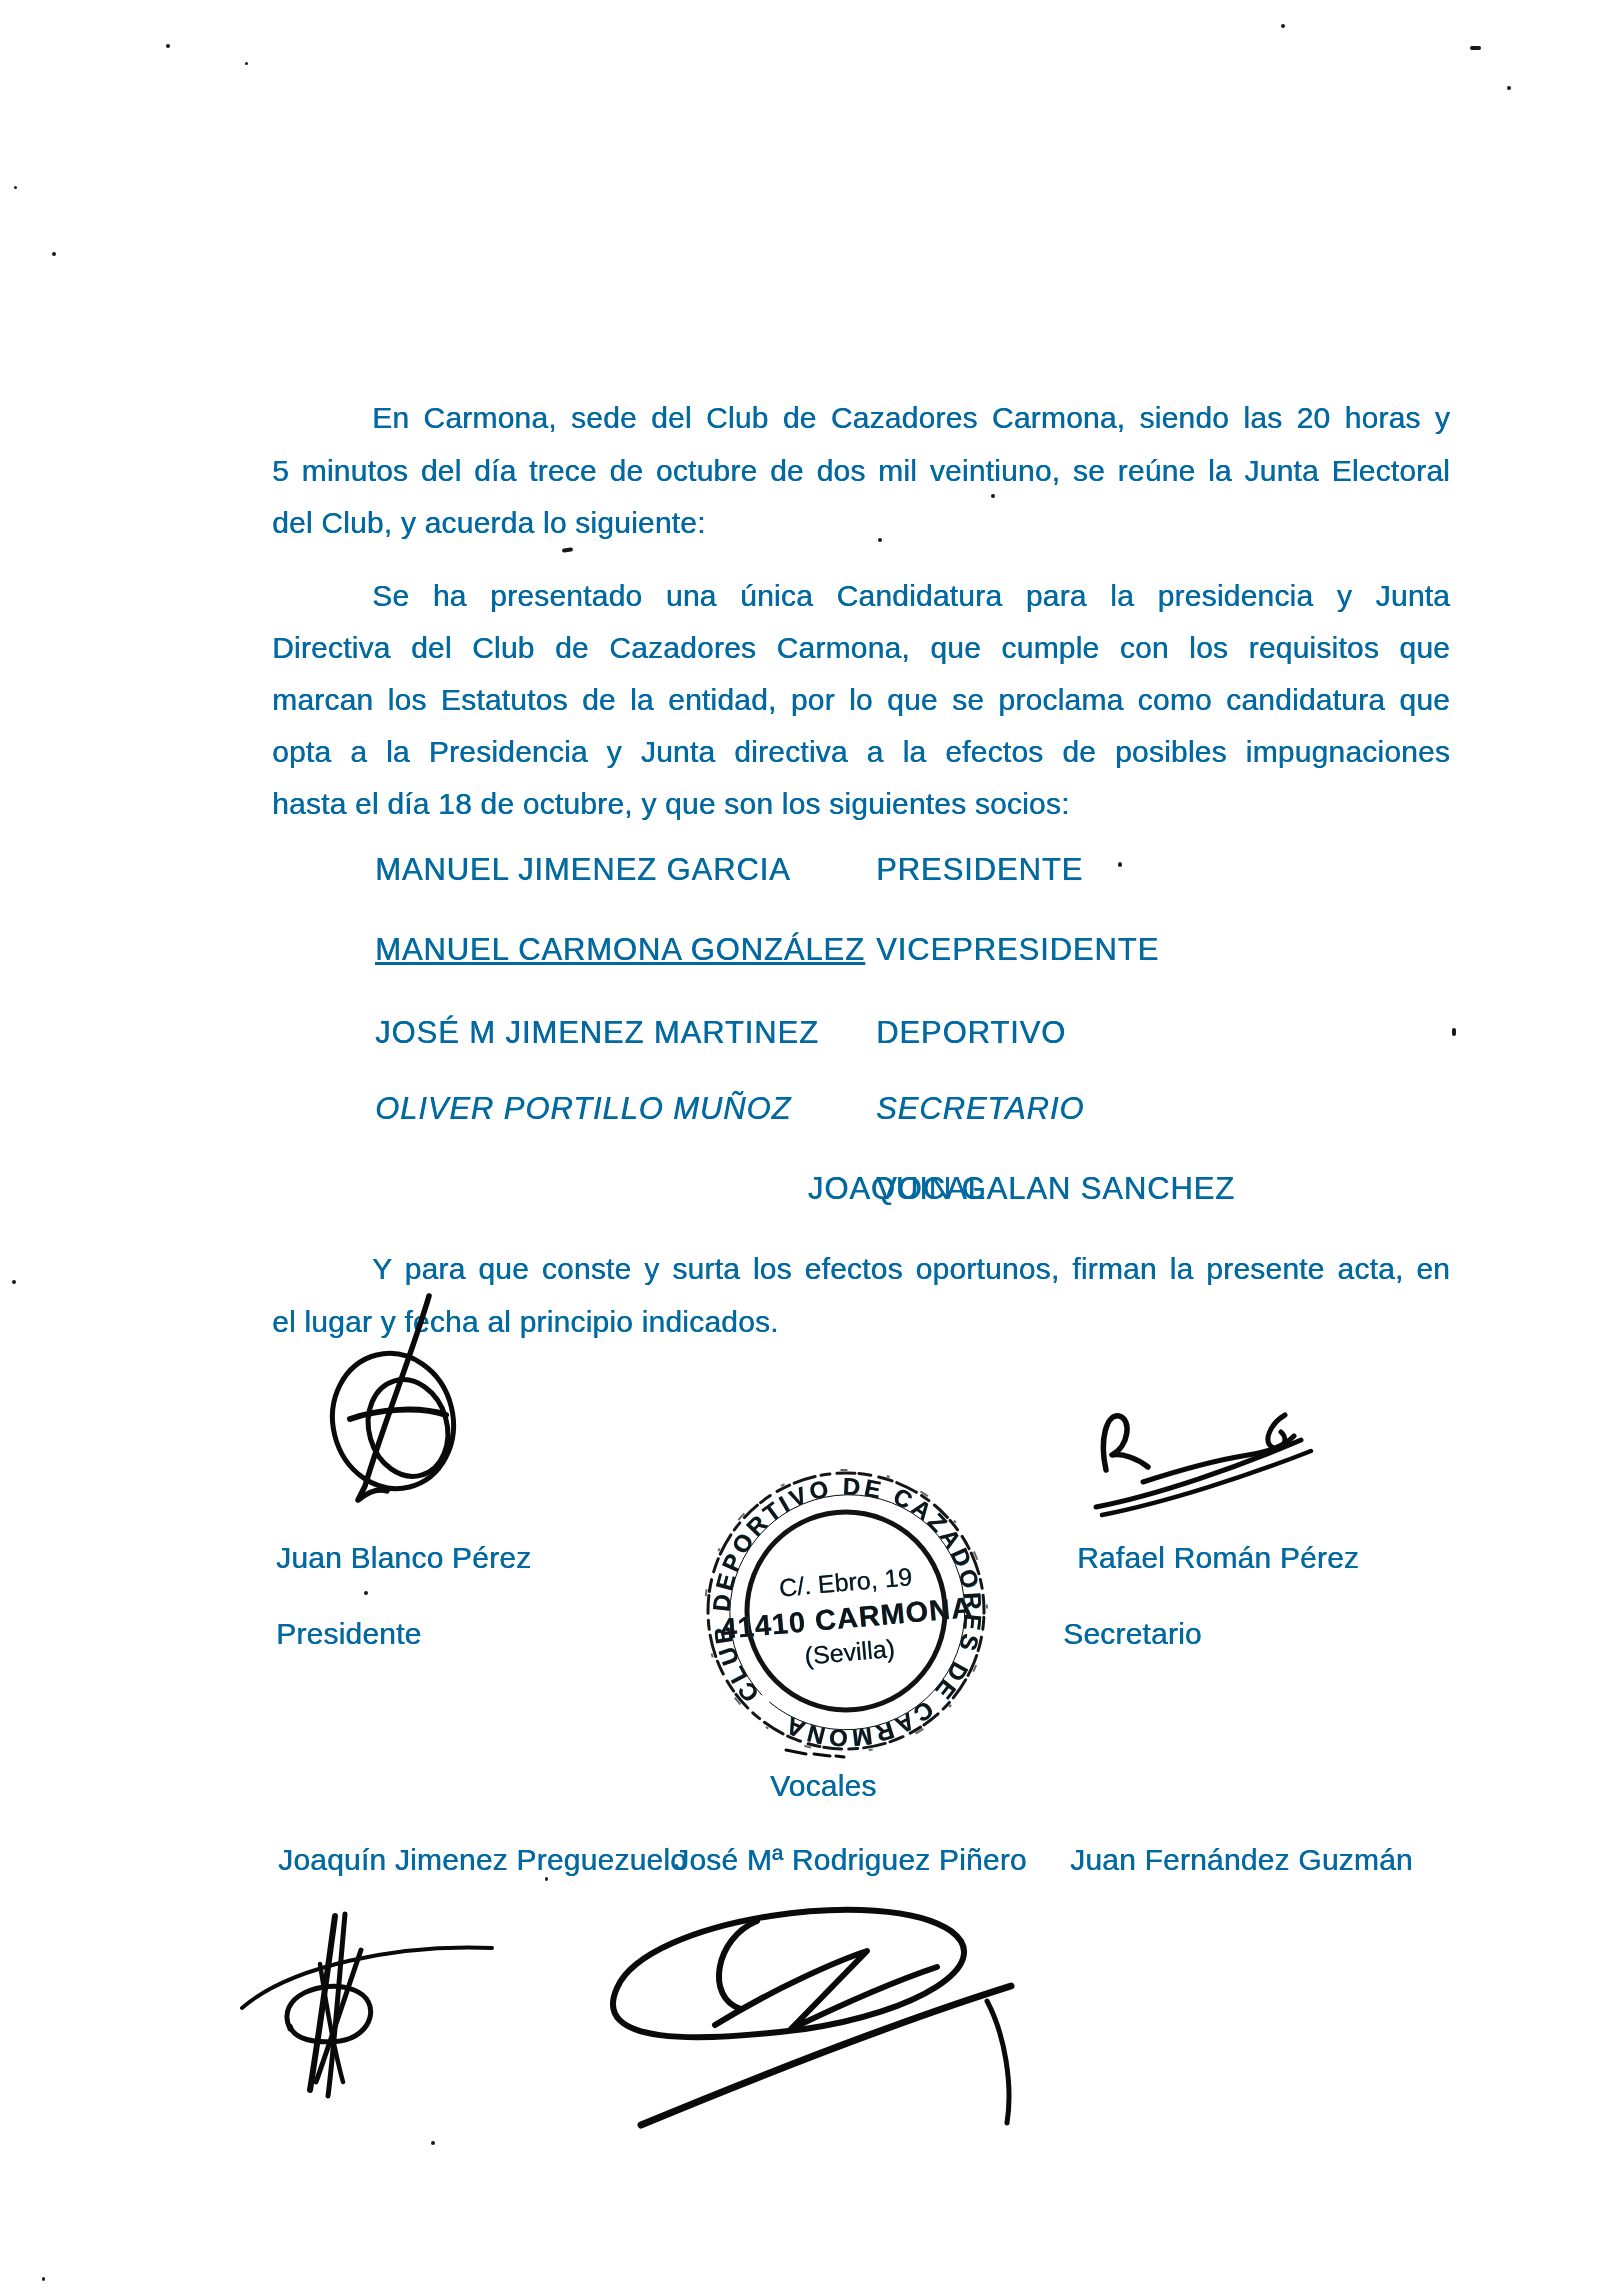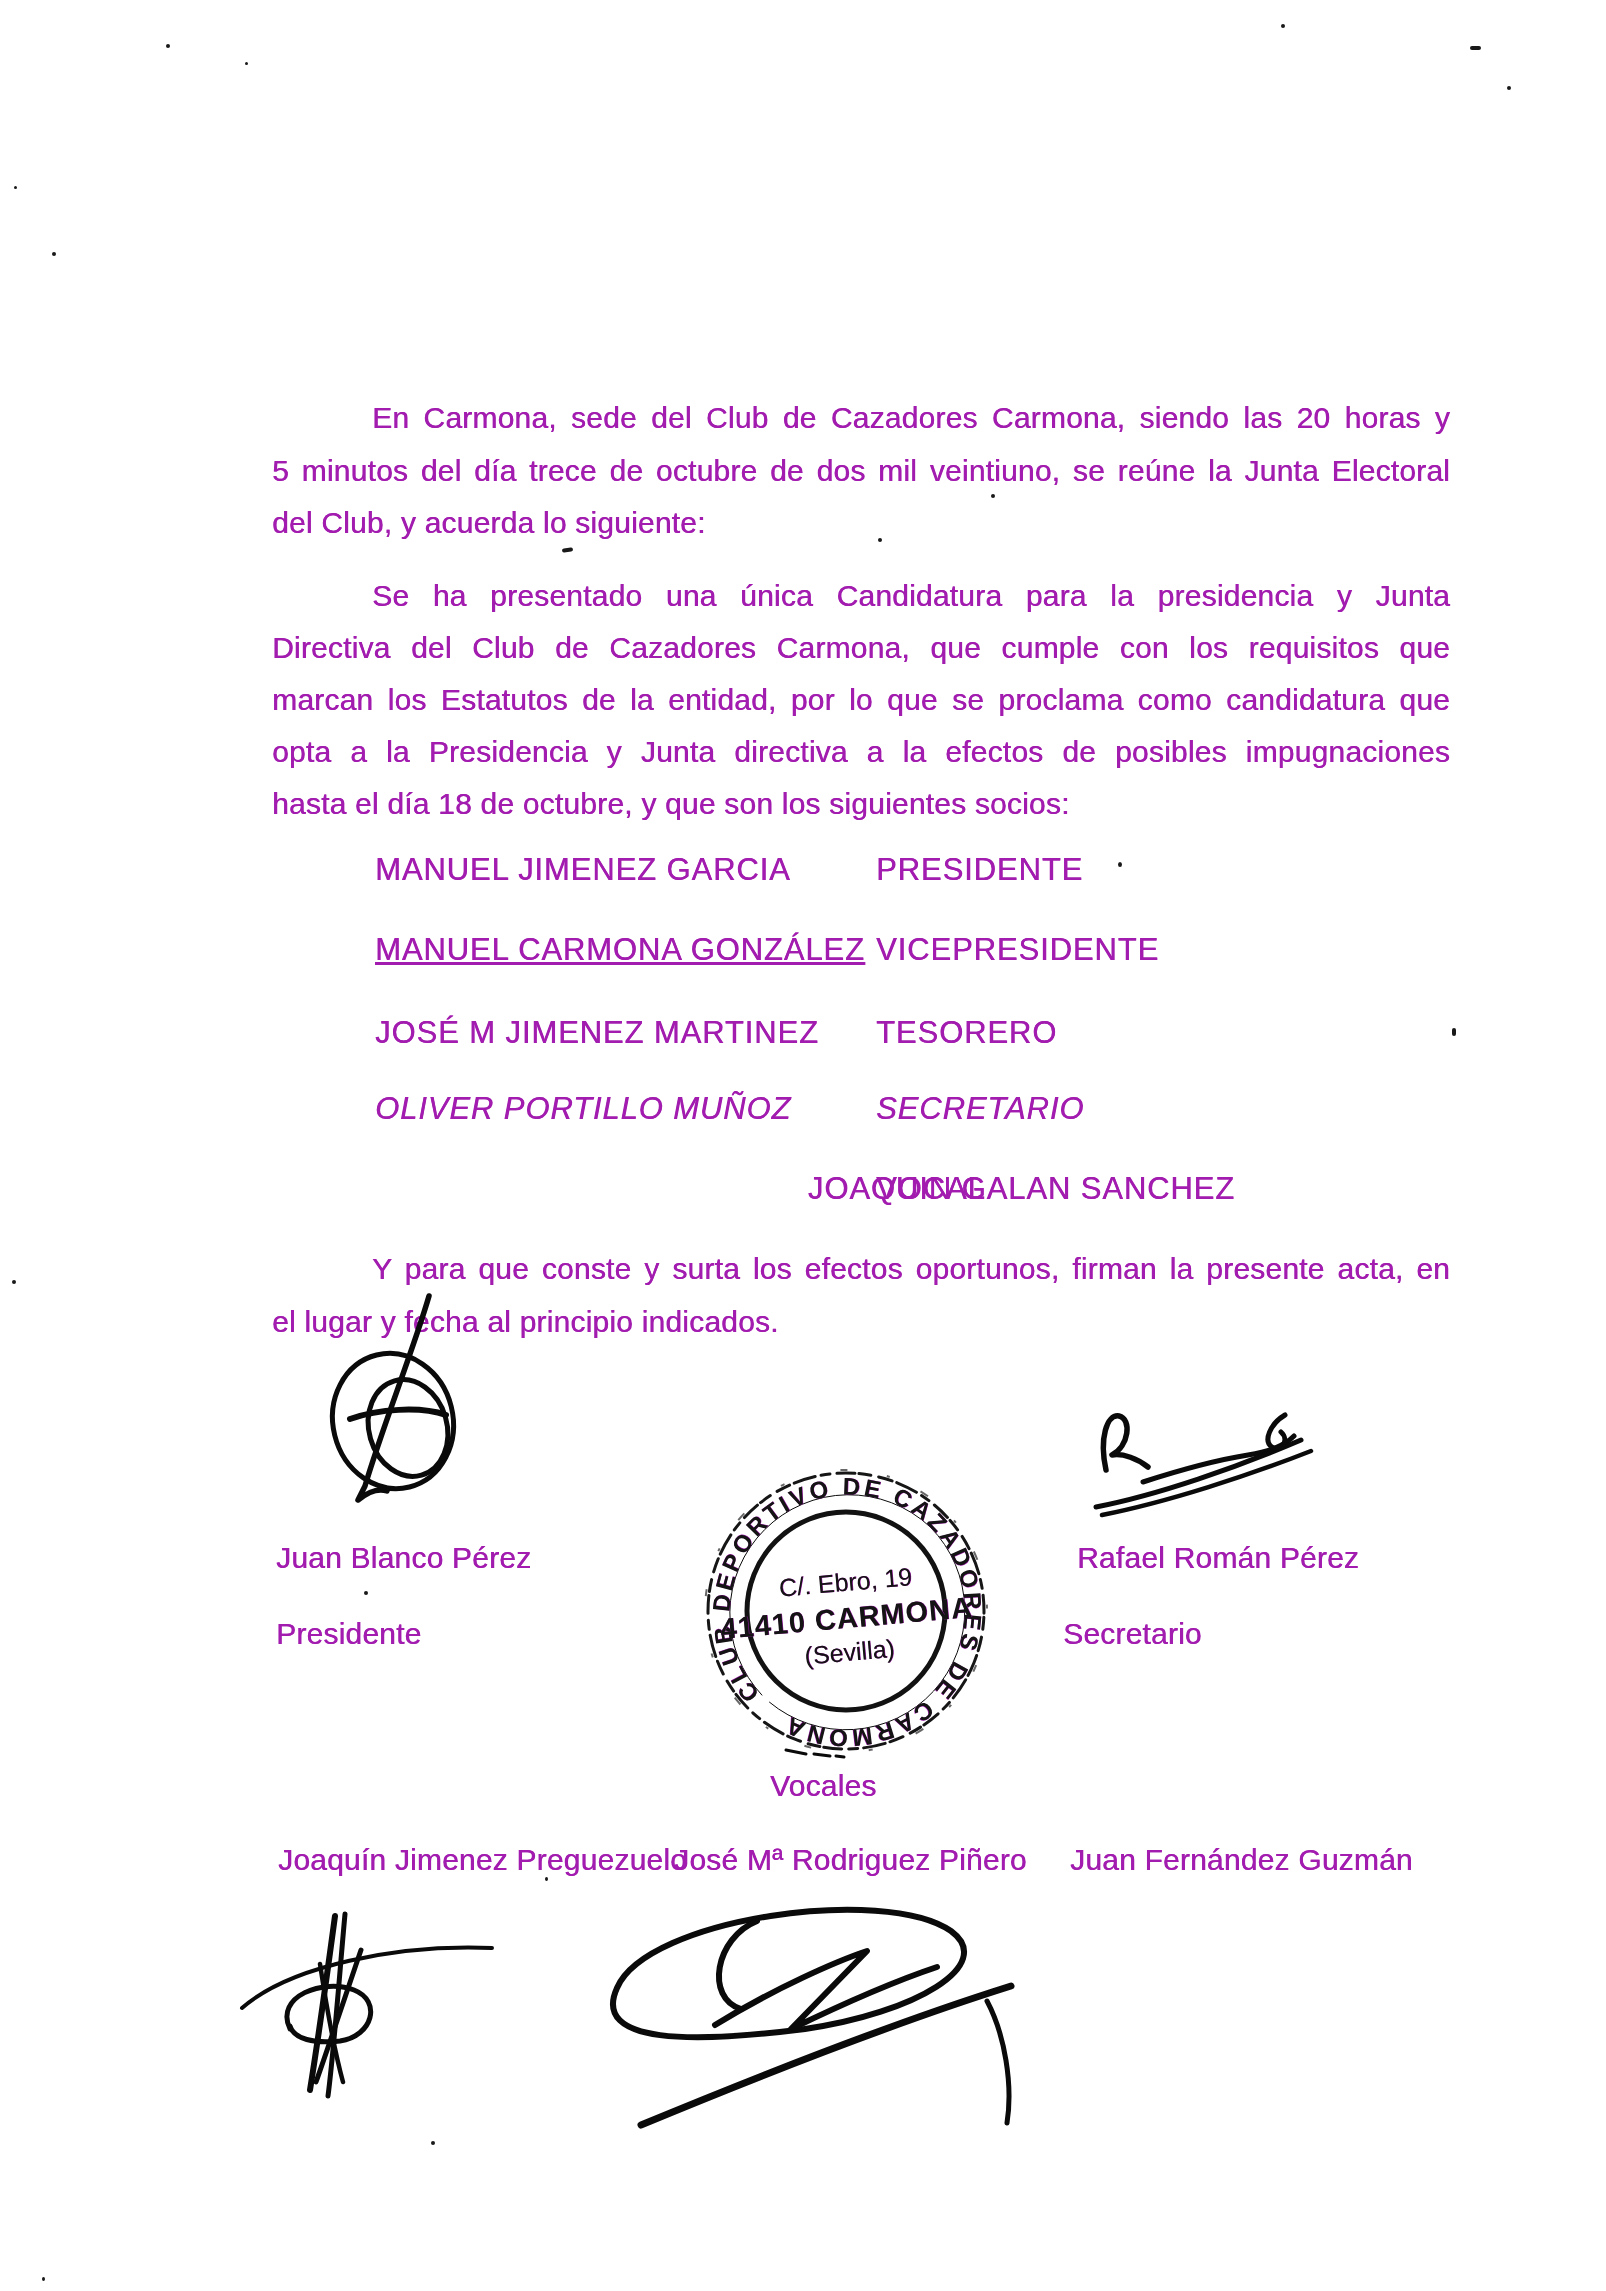--- a/index.html
+++ b/index.html
@@ -1,21 +1,21 @@
 <!DOCTYPE html>
 <html><head>
 <meta charset="utf-8">
 <style>
   html,body{margin:0;padding:0;background:#ffffff;}
   .page{
     position:relative;
     width:1606px;height:2291px;
     background:#ffffff;
     font-family:"Liberation Sans", sans-serif;
-    color:#a21caf;
+    color:#0369a1;
     overflow:hidden;
   }
   
   .scan{ text-shadow: 0.45px 0 0 currentColor; }
 
   .para{
     position:absolute;
     left:272px;
     width:1178px;
     font-size:30px;
@@ -91,21 +91,21 @@
   <div class="cand-row" style="top:852px;">
     <span>MANUEL JIMENEZ GARCIA</span>
     <span class="cand-role">PRESIDENTE</span>
   </div>
   <div class="cand-row" style="top:932px;text-decoration:underline;">
     <span>MANUEL CARMONA GONZÁLEZ</span>
     <span class="cand-role">VICEPRESIDENTE</span>
   </div>
   <div class="cand-row" style="top:1015px;">
     <span>JOSÉ M JIMENEZ MARTINEZ</span>
-    <span class="cand-role">TESORERO</span>
+    <span class="cand-role">DEPORTIVO</span>
   </div>
   <div class="cand-row" style="top:1091px;font-style:italic;">
     <span>OLIVER PORTILLO MUÑOZ</span>
     <span class="cand-role">SECRETARIO</span>
   </div>
   <div class="cand-row" style="top:1171px;text-align:right;">
     <span>JOAQUIN GALAN SANCHEZ</span>
     <span class="cand-role">VOCAL</span>
   </div>
 

